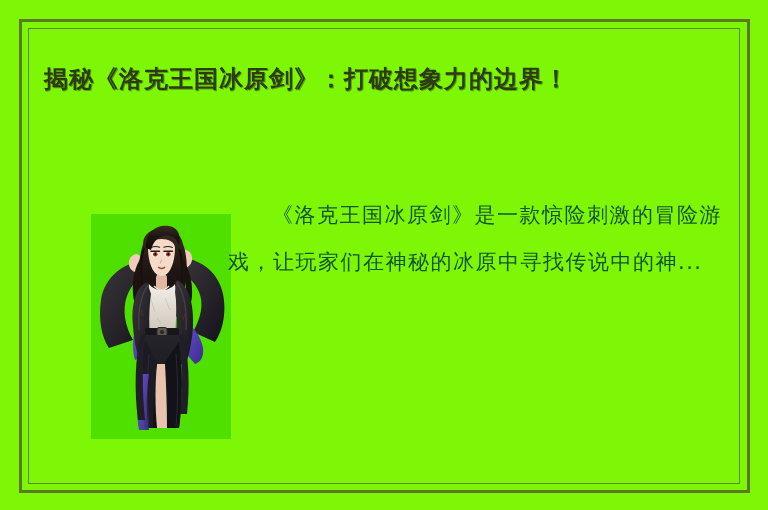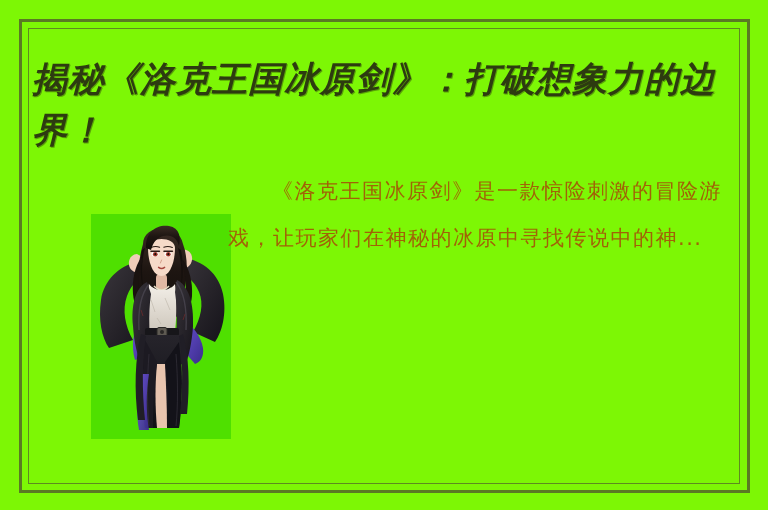--- a/index.html
+++ b/index.html
@@ -42,28 +42,27 @@
     width: 712px;
     height: 456px;
     border: 1px solid #5e8b20;
     box-sizing: border-box;
     pointer-events: none;
   }
 
   
   #title {
     position: absolute;
-    left: 32px;
+    left: 44px;
     top: 53px;
     width: 690px;
     font-family: "DejaVu Serif", "Liberation Serif", serif;
-    font-size: 35px;
+    font-size: 24px;
     line-height: 51px;
     font-weight: 700;
-    font-style: italic;
     letter-spacing: 1px;
     color: #2d3b10;
     text-shadow: 1px 1px 0 rgba(60,95,10,0.55);
     white-space: pre-wrap;
     word-break: break-all;
   }
 
   
   #body-area {
     position: absolute;
@@ -77,25 +76,25 @@
     position: absolute;
     left: 47px;
     top: 46px;
     width: 140px;
     height: 225px;
   }
 
   #excerpt {
     position: absolute;
     left: 184px;
-    top: 0;
+    top: 24px;
     width: 506px;
     font-size: 21px;
     line-height: 47px;
-    color: #a16207;
+    color: #14532d;
     letter-spacing: 1.5px;
     text-indent: 44px;
     word-break: break-all;
     font-family: "DejaVu Sans", "Liberation Sans", sans-serif;
   }
 
   
   .hero-svg { display:block; width:140px; height:225px; }
 </style>
 </head>

